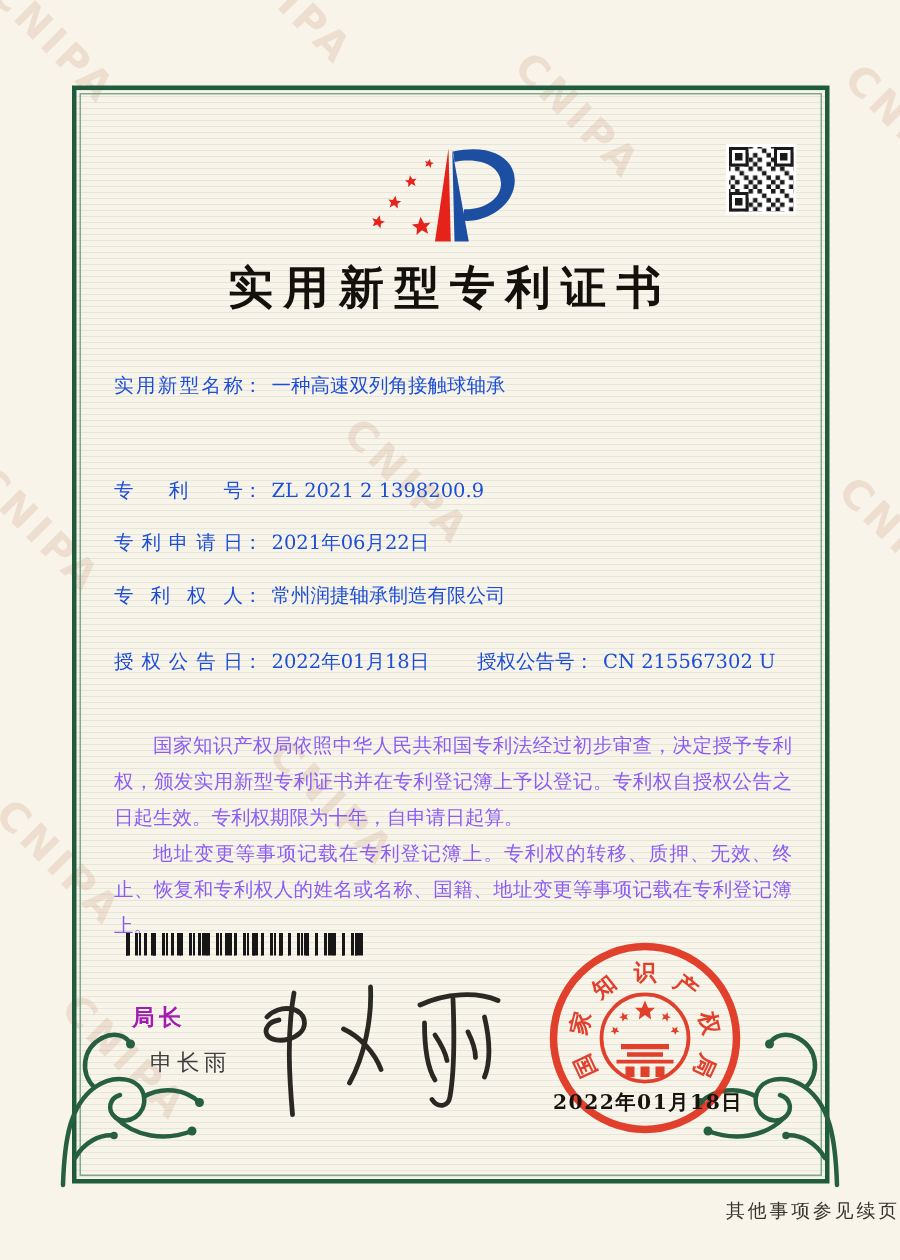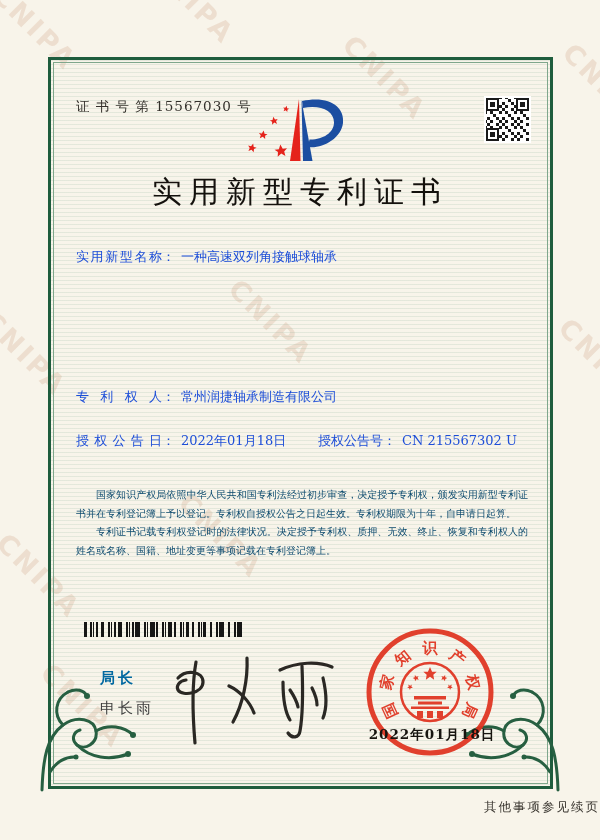--- a/index.html
+++ b/index.html
@@ -26,42 +26,42 @@
   }
   .frame-inner{
     position:absolute; left:2px; top:2px; right:2px; bottom:2px;
     border:1px solid #7fa78c;
   }
   .cert-number{
     left:76px; top:98px; font-size:13.5px; color:#33302b; letter-spacing:1px; z-index:5;
   }
   .title{
     left:0; top:172px; width:100%; text-align:center;
-    font-size:30px; font-weight:normal; color:#14110d; letter-spacing:7px; z-index:5;
+    font-size:30px; font-weight:bold; color:#14110d; letter-spacing:7px; z-index:5;
   }
   .row{ left:76px; width:460px; font-size:13px; color:#1d4ed8; z-index:5; white-space:nowrap;}
   .flabel{
     display:inline-block; width:86px; text-align:justify; text-align-last:justify;
     vertical-align:top;
   }
   .colon{margin-right:6px;}
   .grant-pair{position:absolute; left:242px; top:0;}
   .paras{ left:76px; top:486px; width:452px; z-index:5;}
   .paras p{
-    margin:0; font-size:10px; line-height:1.85; text-indent:2em;
-    text-align:justify; color:#0c4a6e;
+    margin:0; font-size:13px; line-height:1.85; text-indent:2em;
+    text-align:justify; color:#8b5cf6;
   }
   .barcode{
     left:84px; top:622px; width:161px; height:15px; z-index:5;
     background-image:
       repeating-linear-gradient(90deg,#161616 0 2px,transparent 2px 6px),
       repeating-linear-gradient(90deg,#161616 0 1px,transparent 1px 9px),
       repeating-linear-gradient(90deg,#161616 0 3px,transparent 3px 17px);
   }
-  .signer-title{ left:100px; top:669px; font-size:15px; font-weight:600; letter-spacing:3px; color:#0369a1; z-index:5;}
+  .signer-title{ left:88px; top:669px; font-size:15px; font-weight:600; letter-spacing:3px; color:#a21caf; z-index:5;}
   .signer-name { left:100px; top:699px; font-size:15px; font-weight:400; letter-spacing:3px; color:#404040; z-index:5;}
   .signature{ left:150px; top:646px; z-index:6;}
   .seal{ left:364px; top:626px; z-index:6; opacity:0.93;}
   .seal-date{
     left:358px; top:726px; width:148px; text-align:center;
     font-size:13.5px; font-weight:600; color:#17140f; letter-spacing:1px; z-index:7;
   }
   .page-number{
     left:0; top:762px; width:100%; text-align:center; font-size:12px; color:#332f2a; z-index:5;
   }
@@ -119,21 +119,20 @@
       <path d="M20,90 C26,80 36,74 46,75"></path>
     </g>
     <g fill="#275f41">
       <circle cx="57" cy="14" r="3"></circle>
         <circle cx="98" cy="72" r="3"></circle>
       <circle cx="103" cy="53" r="3"></circle>
         <circle cx="46" cy="75" r="2.5"></circle>
     </g>
   </svg>
 
-  <div class="abs cert-number">证 书 号 第 15567030 号</div>
 
   <svg class="abs logo" width="110" height="74" viewBox="0 0 110 74">
     <defs>
       <path id="st" d="M0,-10 L2.94,-3.09 L9.51,-3.09 L4.76,1.18 L5.88,8.09 L0,3.82 L-5.88,8.09 L-4.76,1.18 L-9.51,-3.09 L-2.94,-3.09 Z"></path>
     </defs>
 
     <path d="M57,7 C84,1 100,13 98,29 C96,45 77,55 63,53 L64.5,45.5 C77,46 89,39 89,28.5 C89,16.5 75,10.5 58,14 Z" fill="#1c4ea1"></path>
 
     <path d="M54,5 L45,67 L55.5,67 Z" fill="#e5231b"></path>
     <path d="M56.5,6 L58,67 L67.5,67 Z" fill="#1c4ea1"></path>
@@ -174,33 +173,39 @@
         <rect x="4" y="34" width="9" height="9" fill="#fff"></rect>
         <rect x="6" y="36" width="5" height="5" fill="#1a1a1a"></rect>
     </g>
   </svg>
 
   <div class="abs title">实用新型专利证书</div>
 
   <div class="abs row" style="top:248px;">
     <span class="flabel">实用新型名称</span><span class="colon">：</span><span>一种高速双列角接触球轴承</span>
   </div>
+  <div class="abs row" style="top:318px;">
+    <span class="flabel">专利号</span><span class="colon">：</span><span>ZL 2021 2 1398200.9</span>
+  </div>
+  <div class="abs row" style="top:353px;">
+    <span class="flabel">专利申请日</span><span class="colon">：</span><span>2021年06月22日</span>
+  </div>
   <div class="abs row" style="top:388px;">
     <span class="flabel">专利权人</span><span class="colon">：</span><span>常州润捷轴承制造有限公司</span>
   </div>
   <div class="abs row" style="top:432px;">
     <span class="flabel">授权公告日</span><span class="colon">：</span><span>2022年01月18日</span>
     <span class="grant-pair">
       <span>授权公告号</span><span class="colon">：</span><span>CN 215567302 U</span>
     </span>
   </div>
 
   <div class="abs paras">
     <p>国家知识产权局依照中华人民共和国专利法经过初步审查，决定授予专利权，颁发实用新型专利证书并在专利登记簿上予以登记。专利权自授权公告之日起生效。专利权期限为十年，自申请日起算。</p>
-    <p>专利证书记载专利权登记时的法律状况。决定授予专利权、质押、无效、终止、恢复和专利权人的姓名或名称、国籍、地址变更等事项记载在专利登记簿上。</p>
+    <p>地址变更等事项记载在专利登记簿上。专利权的转移、质押、无效、终止、恢复和专利权人的姓名或名称、国籍、地址变更等事项记载在专利登记簿上。</p>
   </div>
 
   <div class="abs barcode"></div>
 
   <div class="abs signer-title">局长</div>
   <div class="abs signer-name">申长雨</div>
 
   <svg class="abs signature" width="195" height="105" viewBox="0 0 195 105">
     <g fill="none" stroke="#15130f" stroke-width="3.2" stroke-linecap="round" opacity="0.9">
       <path d="M46,16 C41,44 43,74 45,97"></path>

